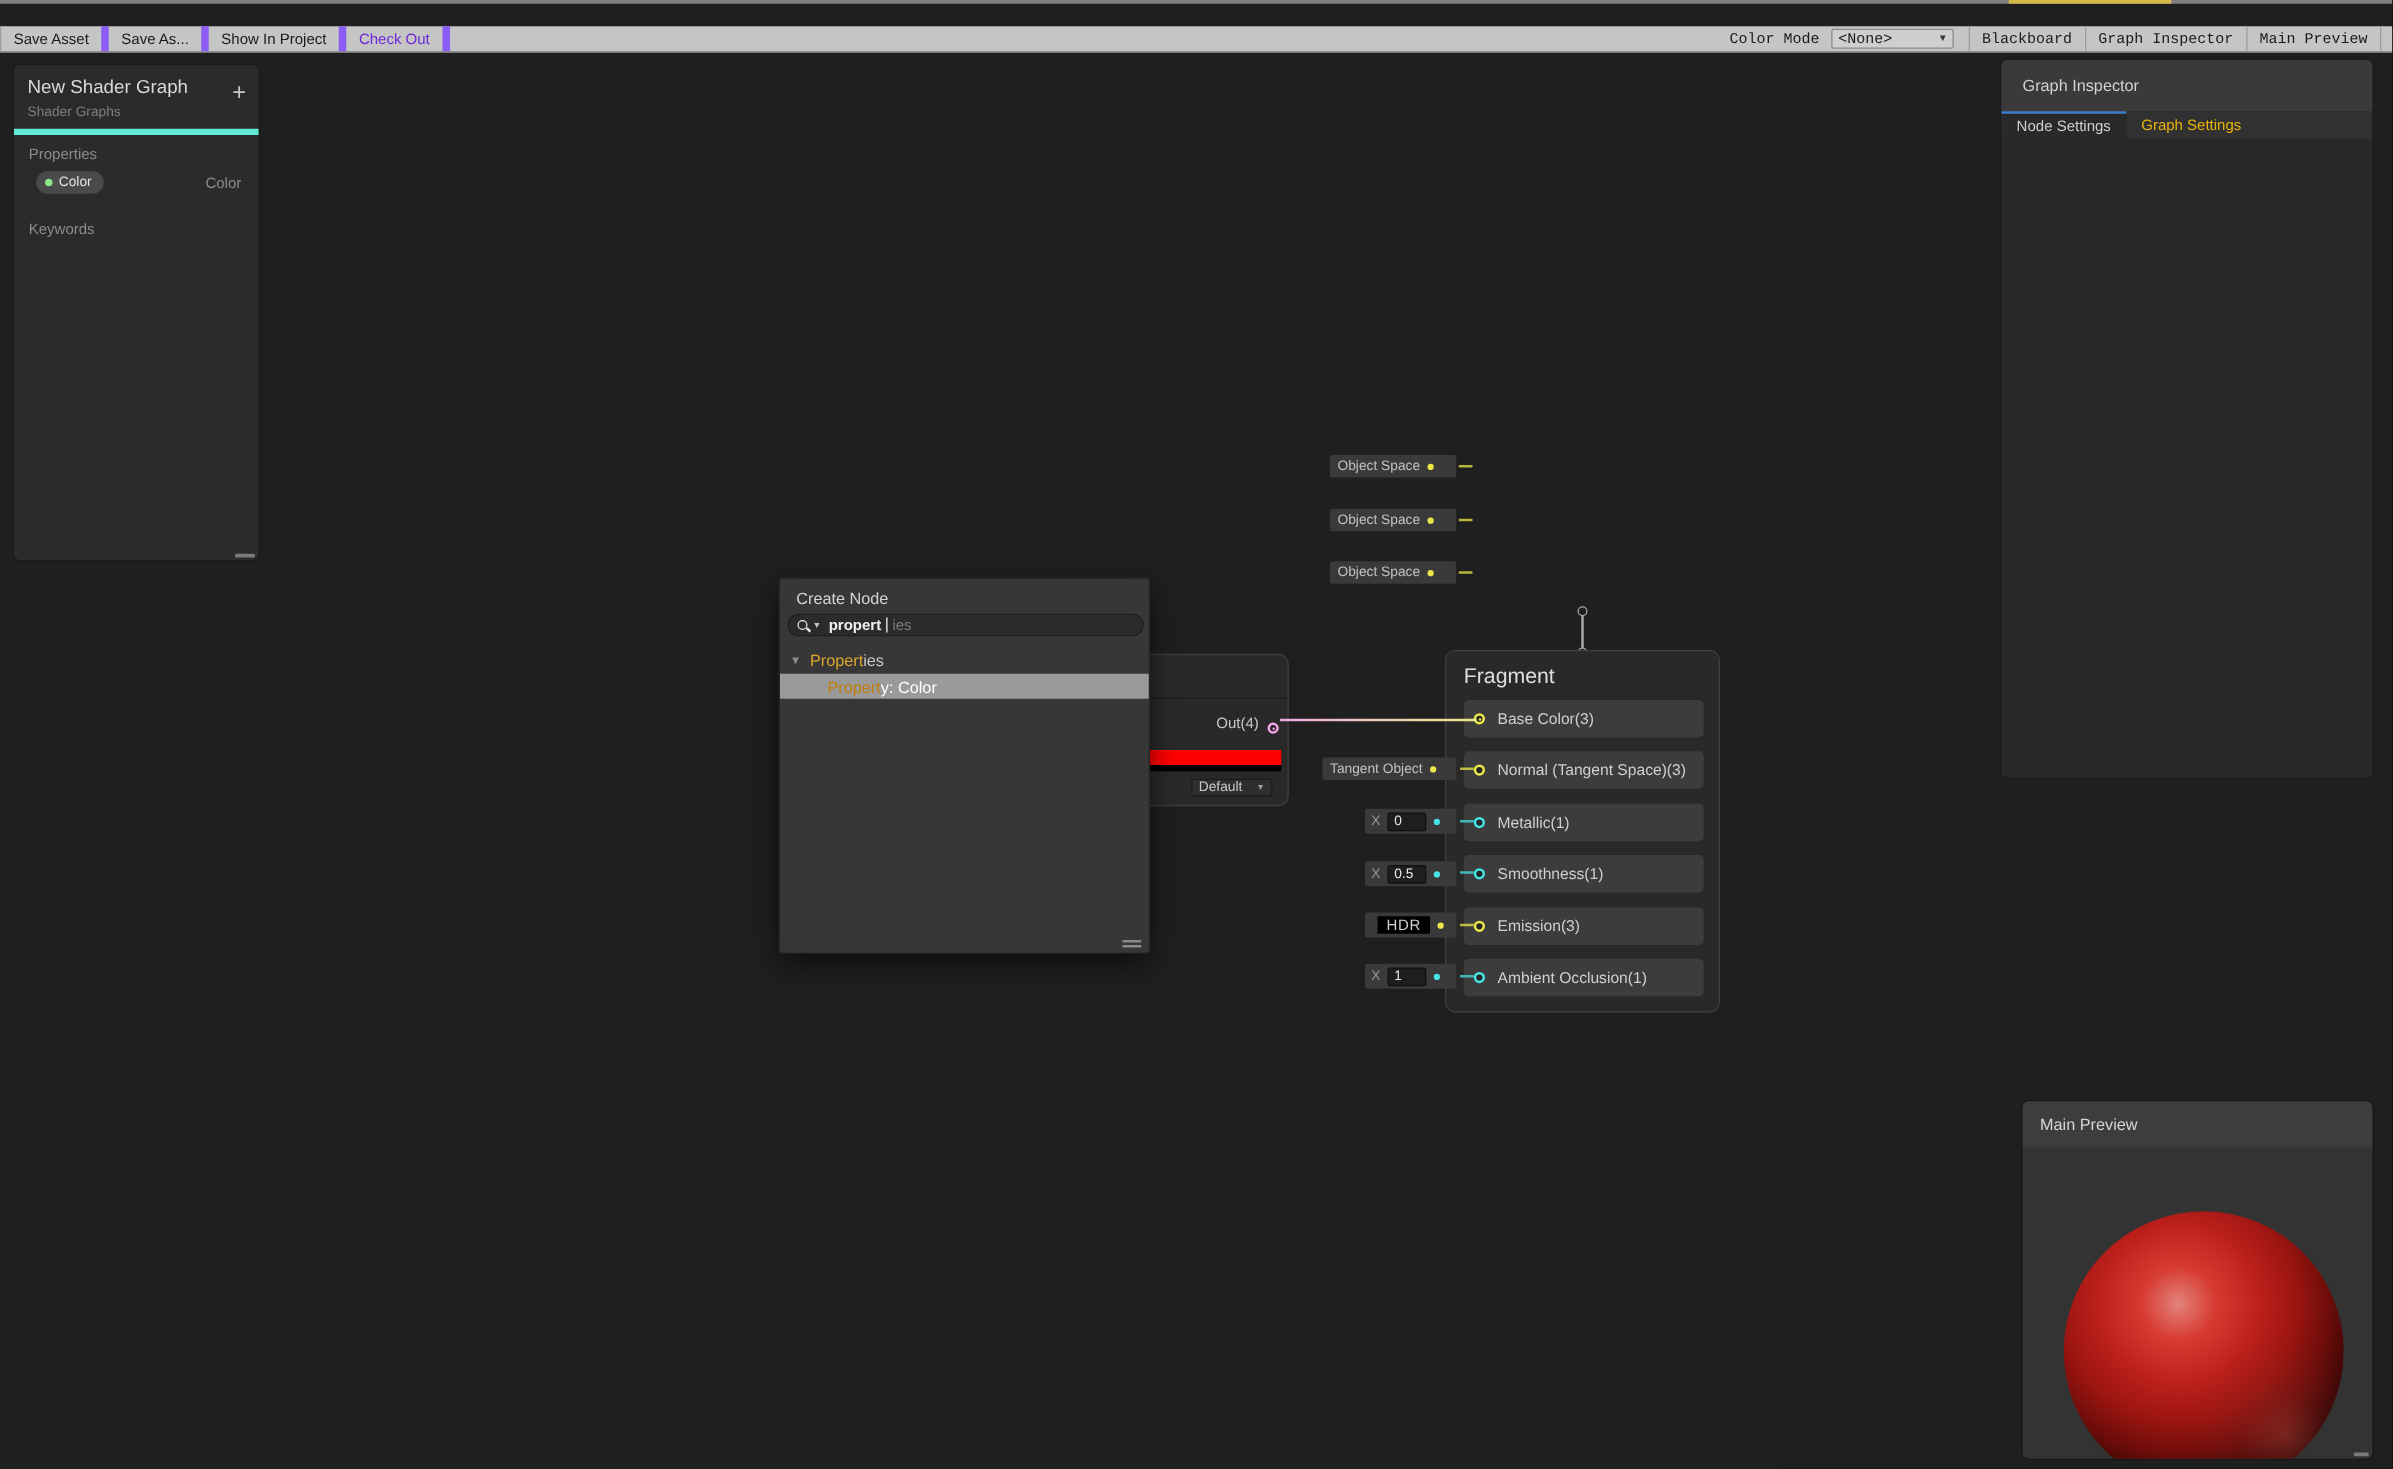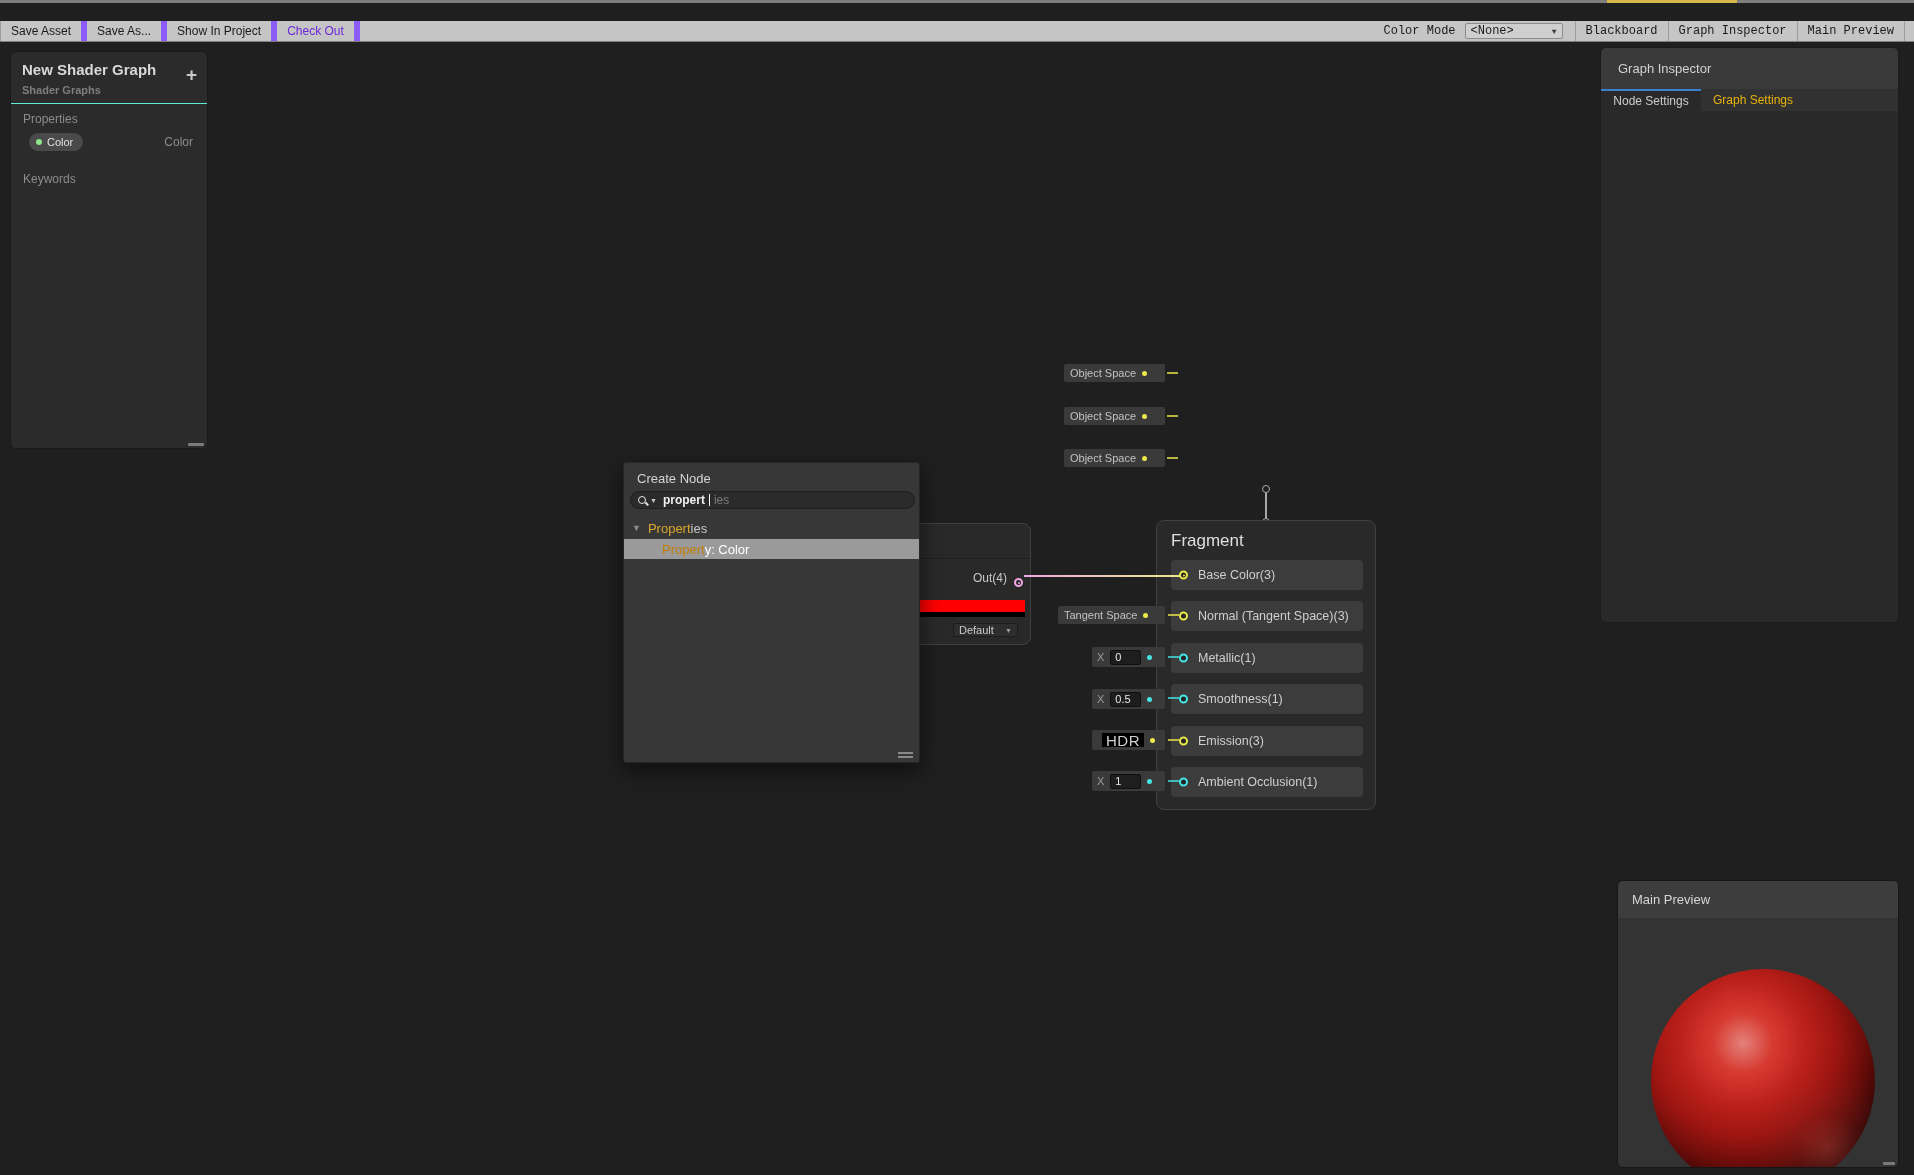--- a/index.html
+++ b/index.html
@@ -37,21 +37,21 @@
     display:flex;align-items:center;justify-content:space-between;padding:0 5px;margin-right:12px;}
   .cm-dd .arr{font-size:8px;color:#3A3A3A;}
   .tb-right .tb-btn{border-left:1px solid #9D9D9D;border-right:none;height:100%;}
   .tb-right .tb-btn:last-child{border-right:1px solid #9D9D9D;}
 
   
   .panel{position:absolute;background:#2B2B2B;border:1px solid #1A1A1A;border-radius:6px;overflow:hidden;}
 
   
   #blackboard{left:10px;top:51px;width:198px;height:398px;}
-  .bb-head{position:relative;padding:9px 10px 7px 11px;border-bottom:1px solid #5eead4;font-weight:bold;}
+  .bb-head{position:relative;padding:9px 10px 7px 11px;border-bottom:5px solid #5eead4;}
   .bb-title{font-size:15px;color:#D9D9D9;}
   .bb-sub{font-size:11px;color:#7E7E7E;margin-top:6px;}
   .bb-plus{position:absolute;right:10px;top:13px;font-size:19px;color:#C8C8C8;line-height:1;cursor:default;}
   .bb-seclabel{font-size:12px;color:#8C8C8C;padding:8px 0 0 12px;}
   .bb-row{position:relative;margin:7px 0 0 18px;height:18px;display:flex;align-items:center;}
   .pill{display:inline-flex;align-items:center;height:18px;background:#4A4A4A;border-radius:9px;padding:0 10px 0 7px;gap:5px;}
   .pill .dot{width:6px;height:6px;border-radius:50%;background:var(--dot-green);}
   .pill .txt{font-size:11px;color:#E2E2E2;}
   .bb-type{position:absolute;right:14px;font-size:12px;color:#8C8C8C;}
   .bb-kw{margin-top:13px;}
@@ -68,21 +68,21 @@
   .yellow{--c:var(--port-yellow);} .cyan{--c:var(--port-cyan);} .pink{--c:var(--port-pink);}
 
   .chip{position:absolute;height:18px;background:#3A3A3A;border-radius:2px;display:flex;align-items:center;
     padding:0 6px;gap:6px;z-index:12;}
   .chip .ctxt{font-size:11px;color:#C2C2C2;white-space:nowrap;}
   .chip .cdot{width:5px;height:5px;border-radius:50%;background:var(--c);}
   .chip.val{height:20px;padding:0 5px;}
   .chip .x{font-size:11px;color:#9A9A9A;}
   .chip .field{width:31px;height:15px;background:#1E1E1E;border:1px solid #0F0F0F;border-radius:2px;
     font-size:11px;color:#E8E8E8;display:flex;align-items:center;padding-left:4px;}
-  .chip .hdr{width:42px;height:14px;background:#000;color:#D0D0D0;font-size:15px;display:flex;
+  .chip .hdr{width:42px;height:14px;background:#000;color:#D0D0D0;font-size:12px;display:flex;
     align-items:center;justify-content:center;letter-spacing:.5px;}
   .dash{position:absolute;width:11px;border-top:2px dashed var(--c);opacity:.75;z-index:11;}
 
   .vwire{position:absolute;z-index:4;background:#A8A8A8;}
   .ring{position:absolute;width:8px;height:8px;border:1.5px solid #A8A8A8;border-radius:50%;background:#1F1F1F;z-index:5;}
   #edge-wire{position:absolute;left:1024px;top:575px;width:157px;height:2px;z-index:12;
     background:linear-gradient(90deg,#EFA9E4,#E9E987);}
 
   
   #colornode{left:900px;top:523px;width:131px;height:122px;z-index:9;}
@@ -241,21 +241,21 @@
       <span class="port yellow"></span>
       <span class="lbl">Emission(3)</span>
     </div>
     <div class="slot" style="top:246px;left:14px;">
       <span class="port cyan"></span>
       <span class="lbl">Ambient Occlusion(1)</span>
     </div>
   </div>
 
   <div class="chip yellow" style="left:1058px;top:606px;width:107px;">
-    <span class="ctxt">Tangent Space</span>
+    <span class="ctxt">Tangent Object</span>
       <span class="cdot"></span>
   </div>
   <div class="chip val cyan" style="left:1092px;top:647px;width:73px;">
     <span class="x">X</span>
     <span class="field">0</span>
     <span class="cdot"></span>
   </div>
   <div class="chip val cyan" style="left:1092px;top:689px;width:73px;">
     <span class="x">X</span>
     <span class="field">0.5</span>

